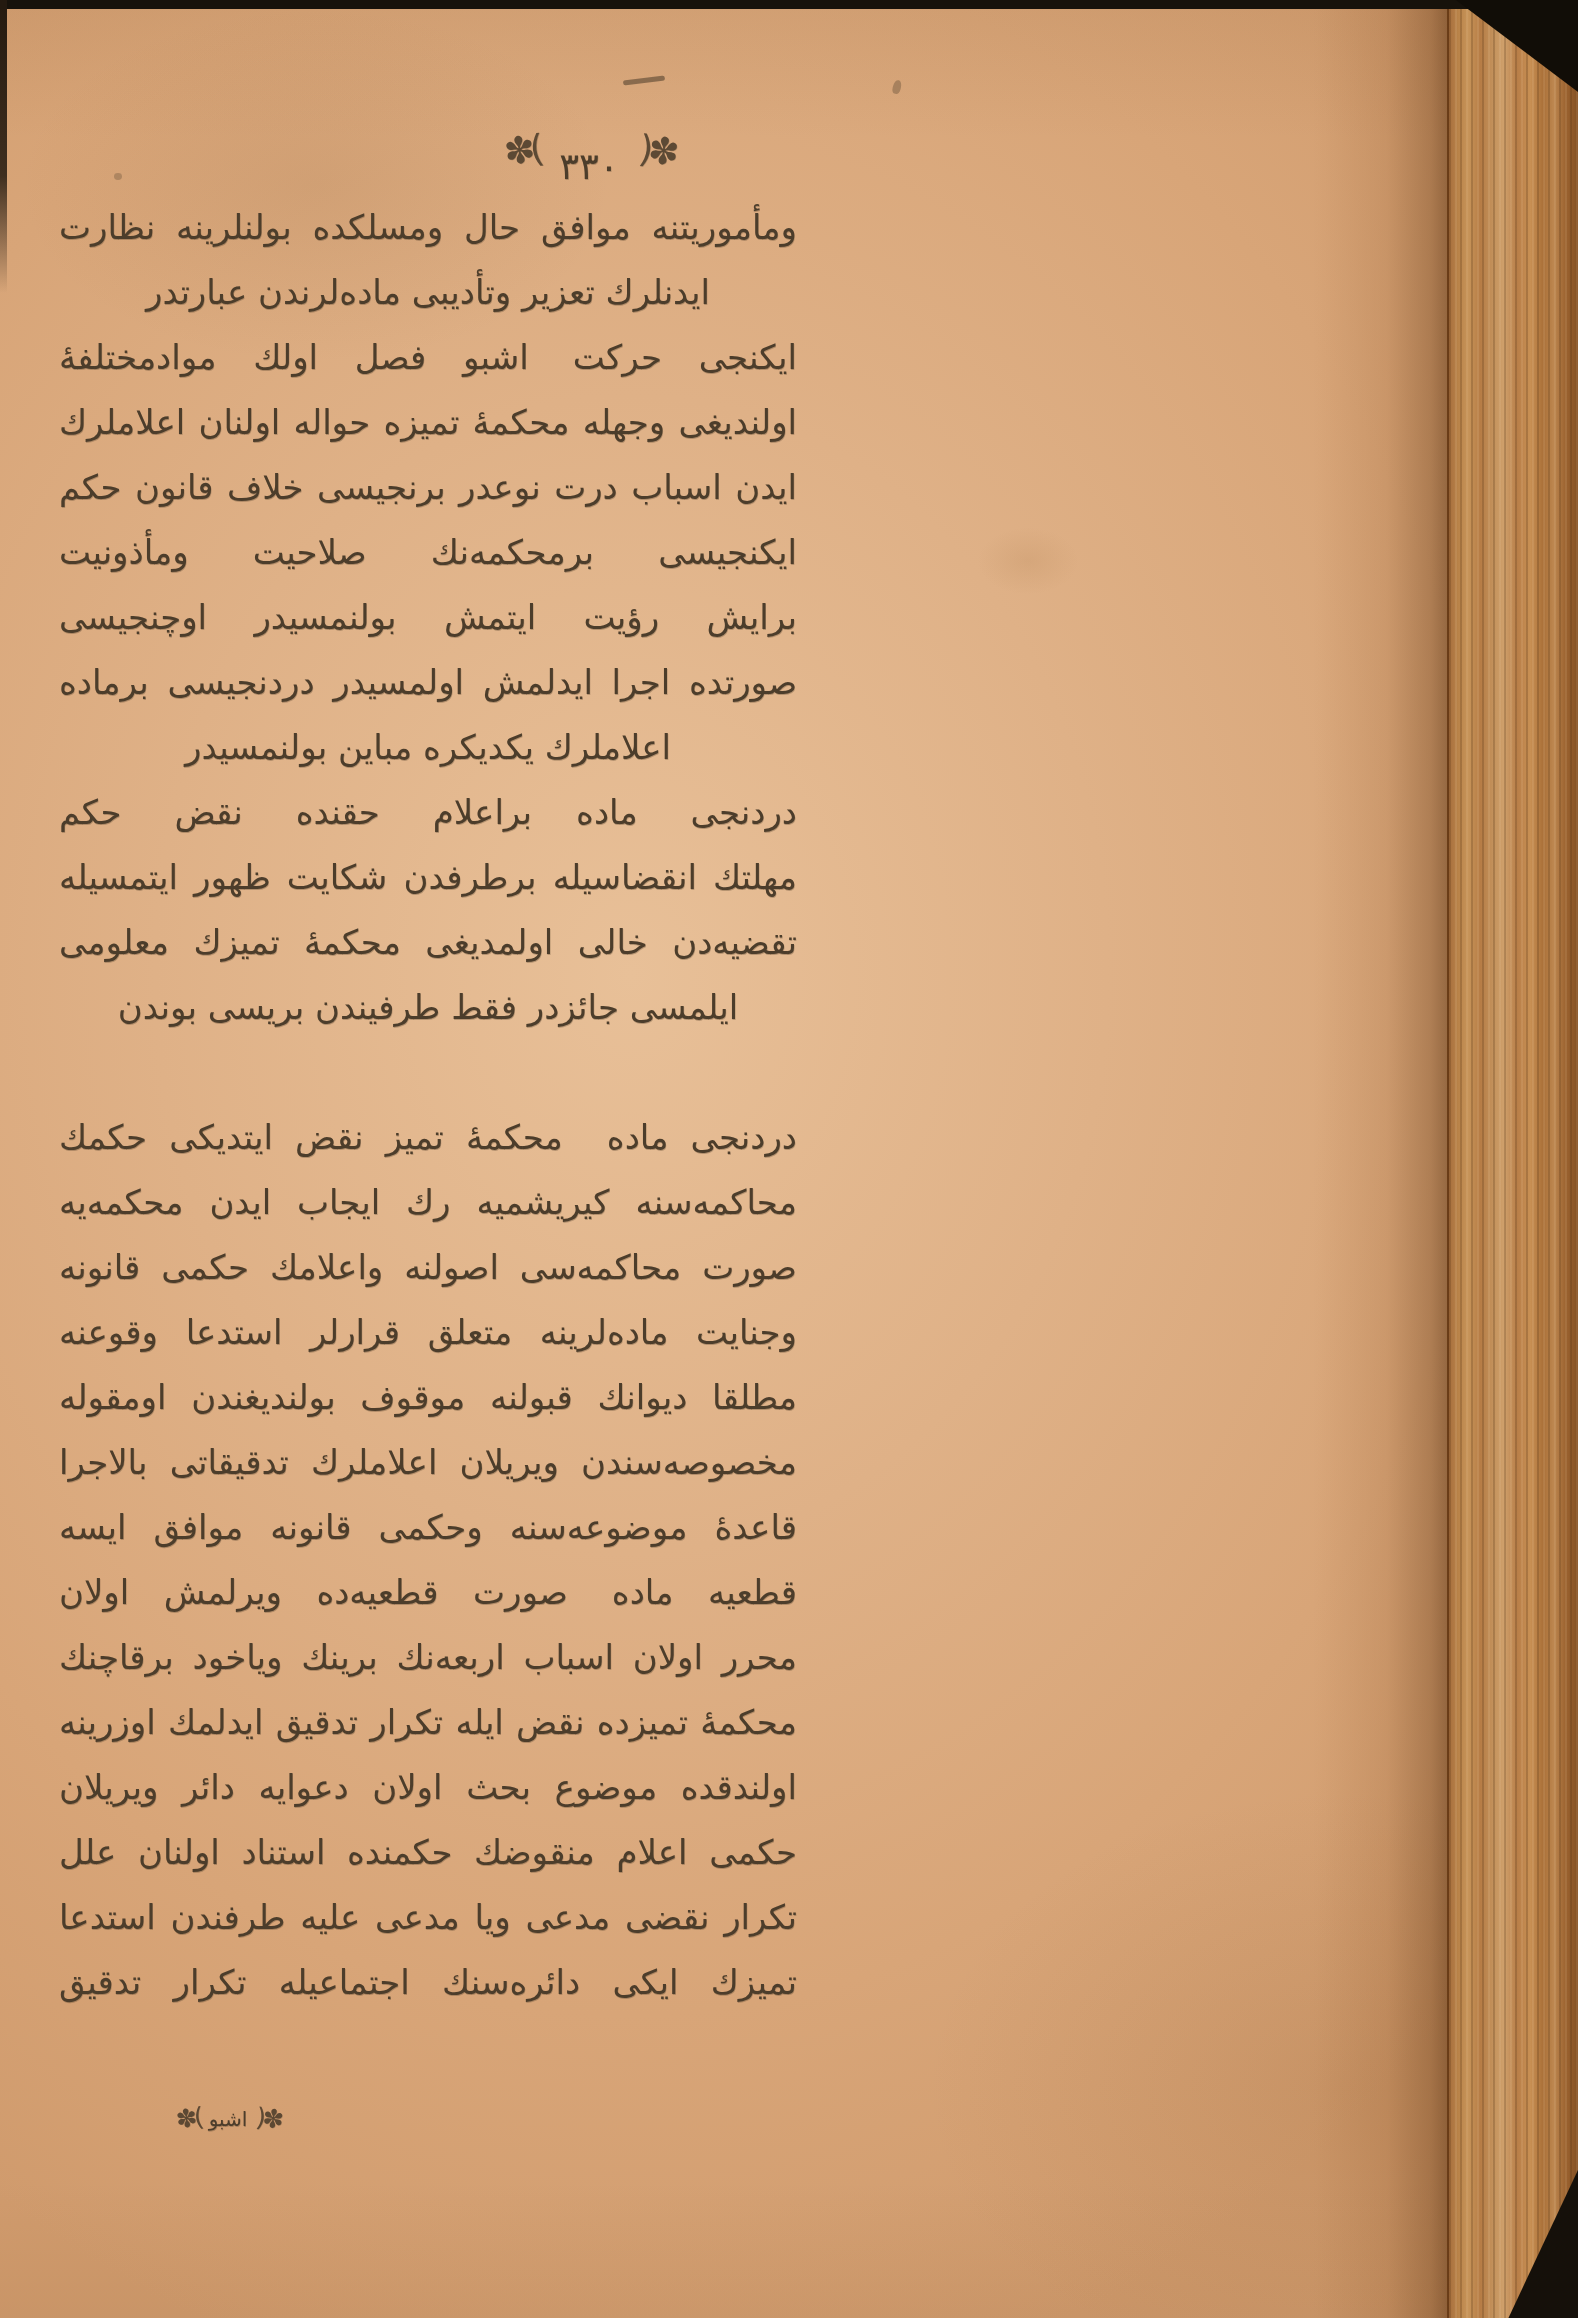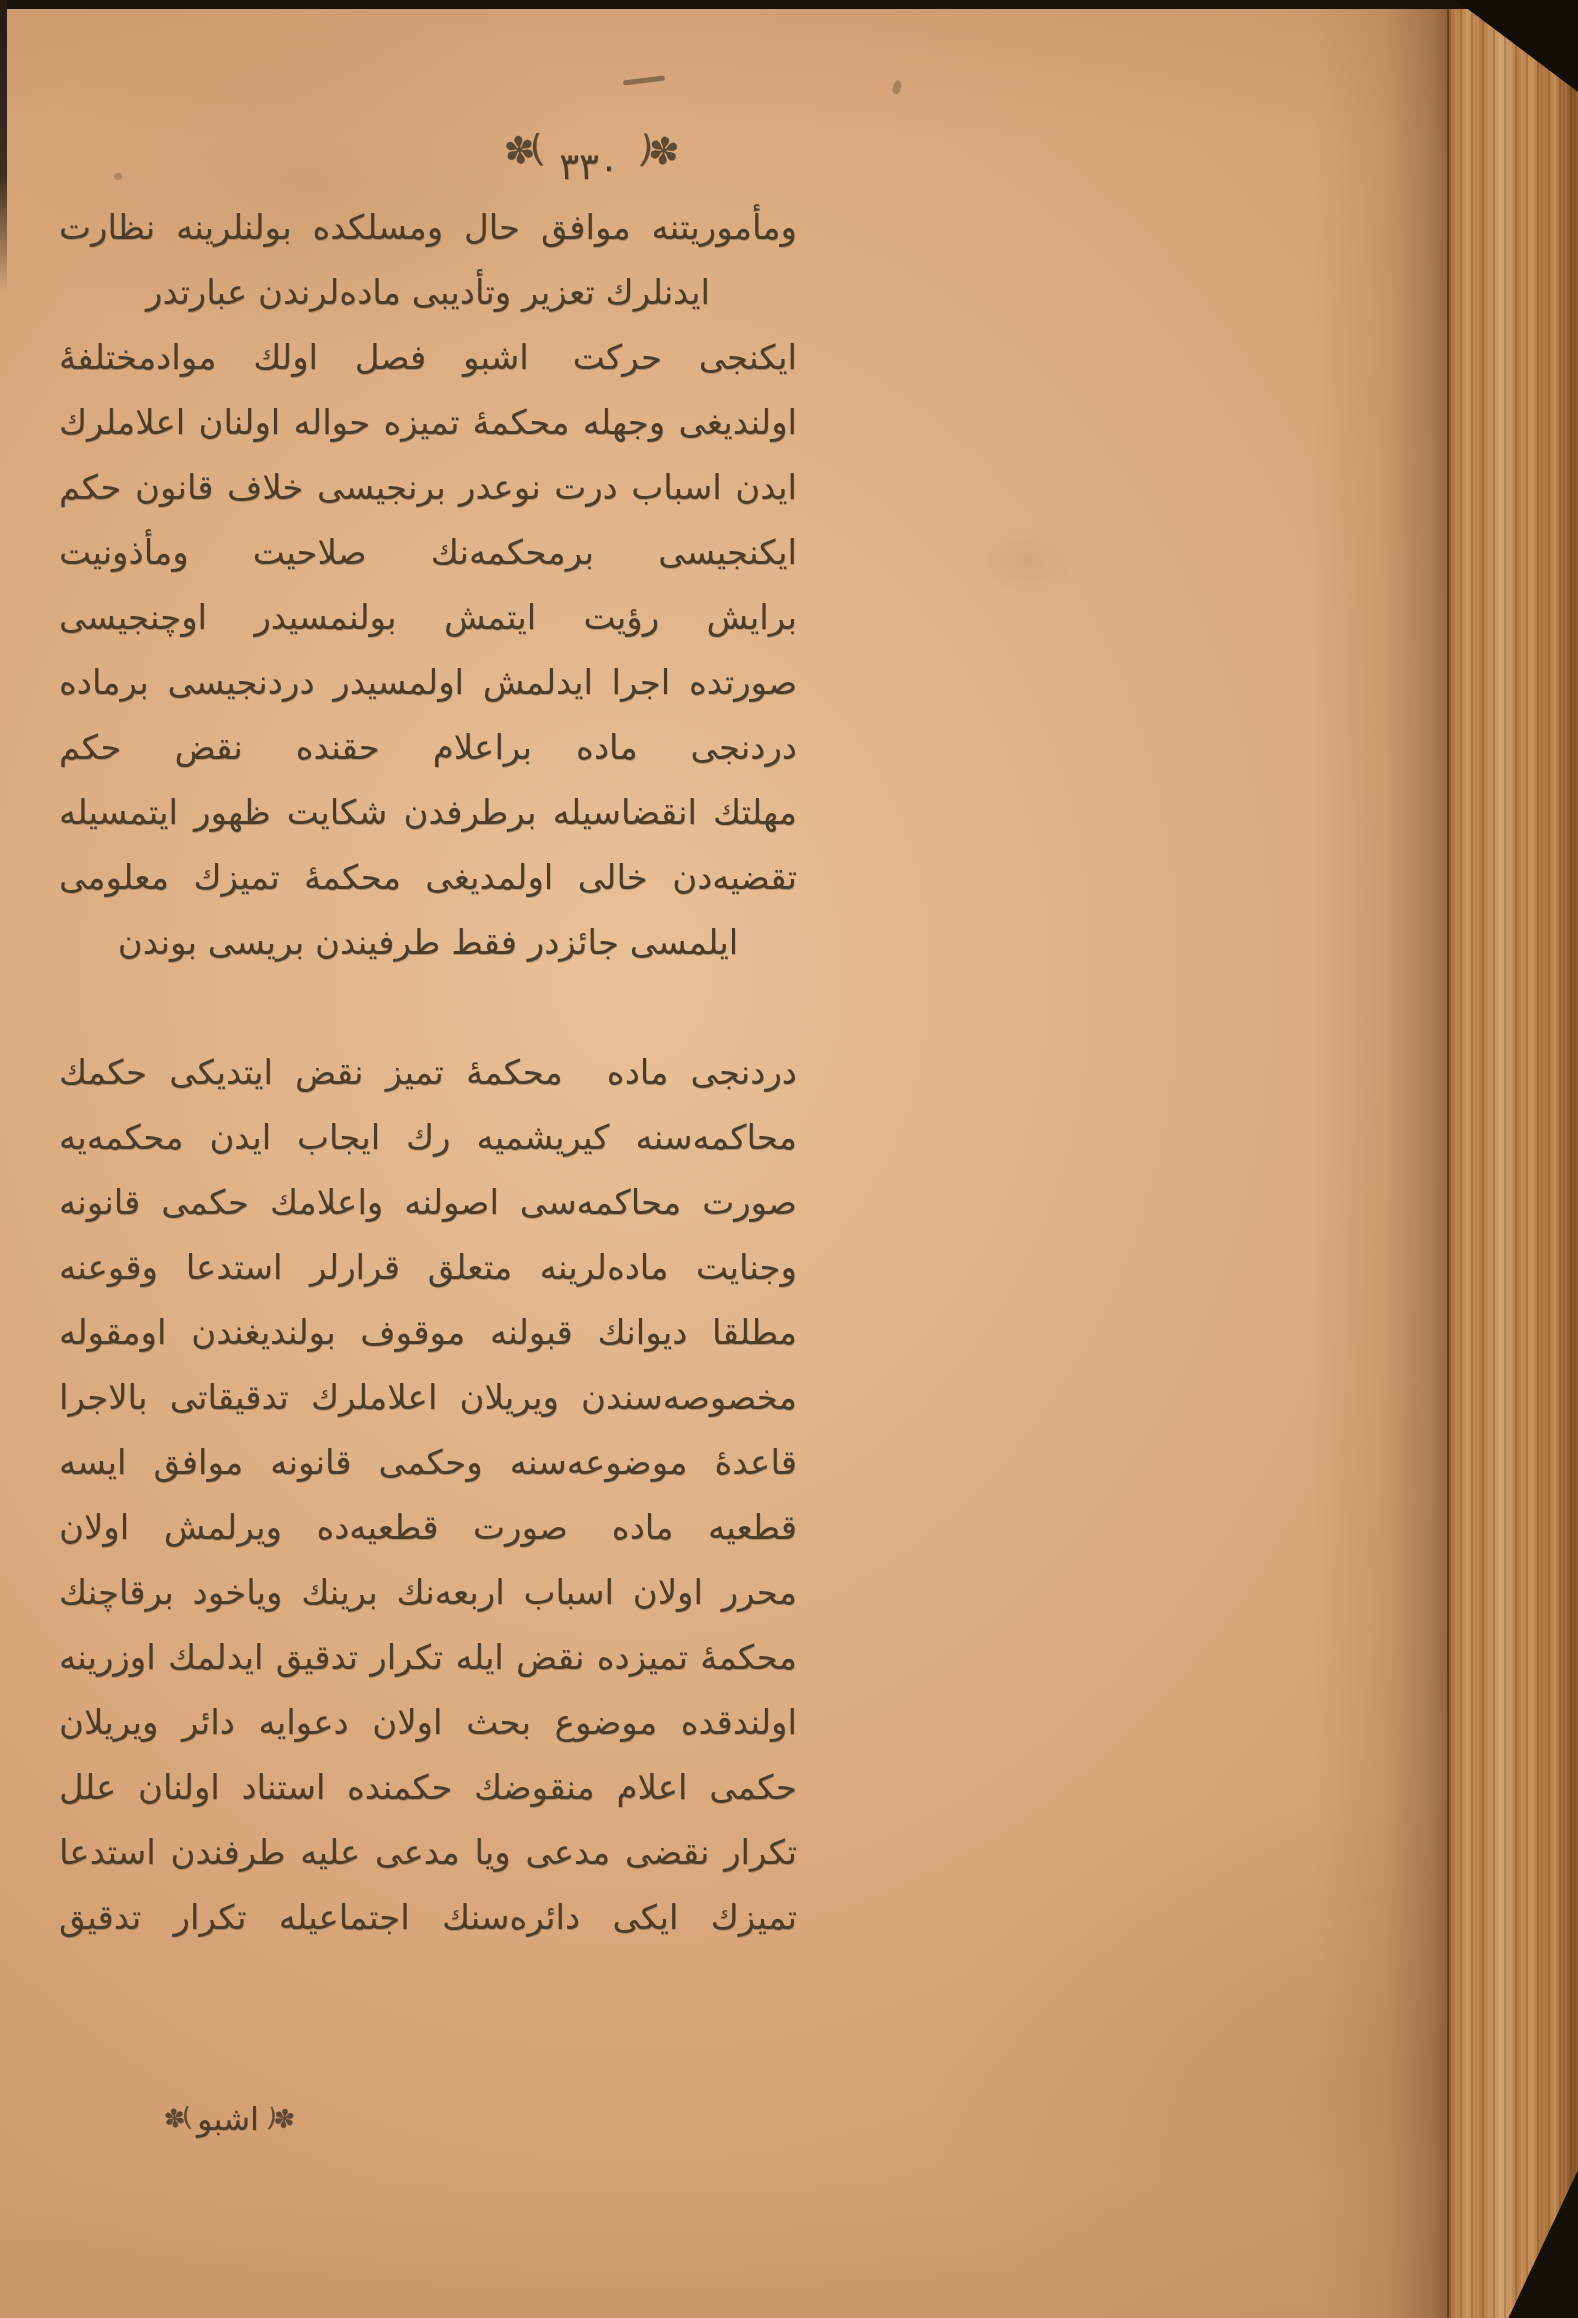--- a/index.html
+++ b/index.html
@@ -62,21 +62,21 @@
   .line.just{text-align:justify;text-align-last:justify;}
   .line.end{text-align:center;}
   .lead{display:inline;}
   .leadgap{display:inline-block;width:44px;}
   .pgap{height:65px;}
 
   
   .catchword-row{position:absolute;left:143px;top:2081px;width:170px;height:76px;
     display:flex;align-items:center;justify-content:center;gap:8.5px;direction:ltr;}
   .catchword-row .orn{font-size:25.5px;letter-spacing:-3.4px;}
-  .catchword{font-size:32px;}
+  .catchword{font-size:20px;}
 
   
   .speck{position:absolute;background:rgba(74,58,40,.55);}
   .speck.dash{left:623px;top:78px;width:42px;height:5.1px;border-radius:2.5px;transform:rotate(-7deg);}
   .speck.tick{left:893px;top:80px;width:7.6px;height:13.6px;border-radius:50% 50% 40% 40%;transform:rotate(14deg);opacity:.6;}
   .speck.dot1{left:114px;top:173px;width:7.6px;height:6.8px;border-radius:50%;opacity:.5;}
   .stain{position:absolute;left:977px;top:527px;width:102px;height:68px;border-radius:50%;
     background:radial-gradient(ellipse, rgba(150,100,50,.12), rgba(0,0,0,0) 70%);}
 </style>
 </head>
@@ -95,20 +95,21 @@
 
   <div class="textblock ink" id="textblock">
       <div class="line just">ومأموريتنه موافق حال ومسلكده بولنلرينه نظارت ايله خلافى حركت</div>
       <div class="line end">ايدنلرك تعزير وتأديبى ماده‌لرندن عبارتدر</div>
       <div class="line just"><span class="lead">ايكنجى حركت</span><span class="leadgap"></span><span>اشبو فصل اولك موادمختلفۀ آتيه‌سنده تفصيل وتعريف</span></div>
       <div class="line just">اولنديغى وجهله محكمۀ تميزه حواله اولنان اعلاملرك نقضنى ايجاب</div>
       <div class="line just">ايدن اسباب درت نوعدر برنجيسى خلاف قانون حكم اولنمش اولمسيدر</div>
       <div class="line just">ايكنجيسى برمحكمه‌نك صلاحيت ومأذونيت نظاميه‌سى خارجنده</div>
       <div class="line just">برايش رؤيت ايتمش بولنمسيدر اوچنجيسى محاكمه‌نك اصولنه مخالف</div>
       <div class="line just">صورتده اجرا ايدلمش اولمسيدر دردنجيسى برماده حقنده ويريلان</div>
+      <div class="line end">اعلاملرك يكديكره مباين بولنمسيدر</div>
       <div class="line just"><span class="lead">دردنجى ماده</span><span class="leadgap"></span><span>براعلام حقنده نقض حكم استدعاسيچون معين اولان</span></div>
       <div class="line just">مهلتك انقضاسيله برطرفدن شكايت ظهور ايتمسيله اول حكمك اسباب</div>
       <div class="line just">تقضيه‌دن خالى اولمديغى محكمۀ تميزك معلومى اولدقده نقضنه مبادرت</div>
       <div class="line end">ايلمسى جائزدر فقط طرفيندن بريسى بوندن استفاده ايده‌مز</div>
       <div class="pgap"></div>
       <div class="line just"><span class="lead">دردنجى ماده</span><span class="leadgap"></span><span>محكمۀ تميز نقض ايتديكى حكمك تحتنده بولنان دعوايى</span></div>
       <div class="line just">محاكمه‌سنه كيريشميه رك ايجاب ايدن محكمه‌يه حواله ايلر واكر دعوانك</div>
       <div class="line just">صورت محاكمه‌سى اصولنه واعلامك حكمى قانونه موافق ايسه تأييد ايدر</div>
       <div class="line just">وجنايت ماده‌لرينه متعلق قرارلر استدعا وقوعنه محتاج اولميه‌رق</div>
       <div class="line just">مطلقا ديوانك قبولنه موقوف بولنديغندن اومقوله ماده‌لر حقنده مجالس</div>

